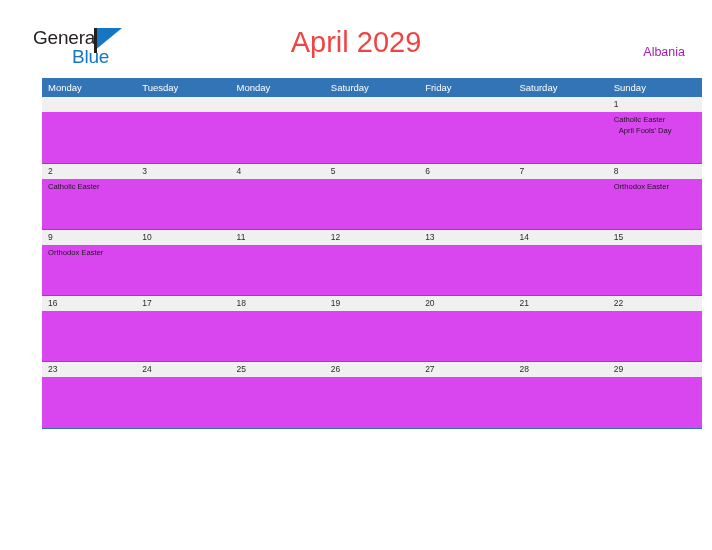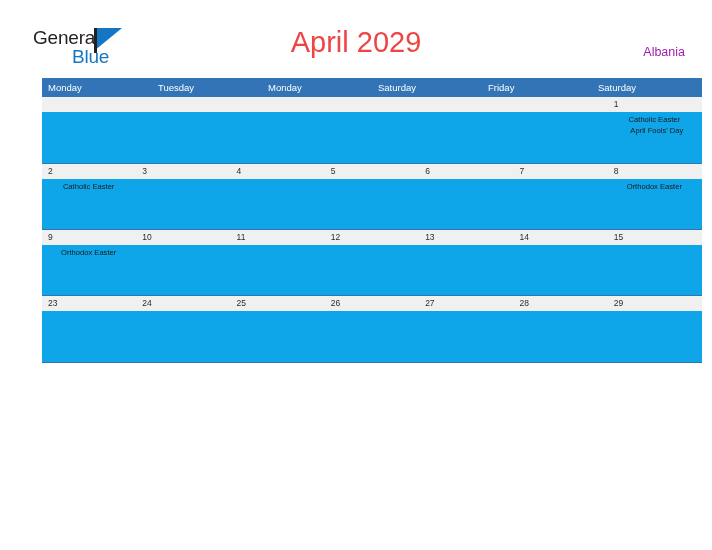--- a/index.html
+++ b/index.html
@@ -132,23 +132,22 @@
     font-size: 8.5px;
     line-height: 15px;
     color: #2b2b2b;
     padding-left: 6px;
     box-sizing: border-box;
     font-family: "Liberation Sans", sans-serif;
   }
 
   .event-strip {
     display: flex;
-    background: #0ea5e9;
+    background: #d946ef;
     min-height: 50px;
-    text-align: center;
   }
   .event-cell {
     flex: 1 1 0;
     padding: 3px 7px 2px 6px;
     box-sizing: border-box;
     font-size: 7.6px;
     line-height: 10.5px;
     color: #1a1a1a;
     font-family: "Liberation Sans", sans-serif;
     word-wrap: break-word;
@@ -194,20 +193,21 @@
 
   <div class="calendar">
 
     <div class="weekday-header" id="weekday-header">
         <div class="weekday-cell">Monday</div>
         <div class="weekday-cell">Tuesday</div>
         <div class="weekday-cell">Monday</div>
         <div class="weekday-cell">Saturday</div>
         <div class="weekday-cell">Friday</div>
         <div class="weekday-cell">Saturday</div>
+        <div class="weekday-cell">Sunday</div>
       </div>
 
     <div id="weeks-container">
         <div class="week-row tall">
           <div class="date-strip">
             <div class="date-cell"></div>
             <div class="date-cell"></div>
             <div class="date-cell"></div>
             <div class="date-cell"></div>
             <div class="date-cell"></div>
@@ -266,20 +266,40 @@
               <span class="event-item">Orthodox Easter</span>
             </div>
             <div class="event-cell"></div>
             <div class="event-cell"></div>
             <div class="event-cell"></div>
             <div class="event-cell"></div>
             <div class="event-cell"></div>
             <div class="event-cell"></div>
           </div>
         </div>
+        <div class="week-row">
+          <div class="date-strip">
+            <div class="date-cell">16</div>
+            <div class="date-cell">17</div>
+            <div class="date-cell">18</div>
+            <div class="date-cell">19</div>
+            <div class="date-cell">20</div>
+            <div class="date-cell">21</div>
+            <div class="date-cell">22</div>
+          </div>
+          <div class="event-strip">
+            <div class="event-cell"></div>
+            <div class="event-cell"></div>
+            <div class="event-cell"></div>
+            <div class="event-cell"></div>
+            <div class="event-cell"></div>
+            <div class="event-cell"></div>
+            <div class="event-cell"></div>
+          </div>
+        </div>
         <div class="week-row tall">
           <div class="date-strip">
             <div class="date-cell">23</div>
             <div class="date-cell">24</div>
             <div class="date-cell">25</div>
             <div class="date-cell">26</div>
             <div class="date-cell">27</div>
             <div class="date-cell">28</div>
             <div class="date-cell">29</div>
           </div>

